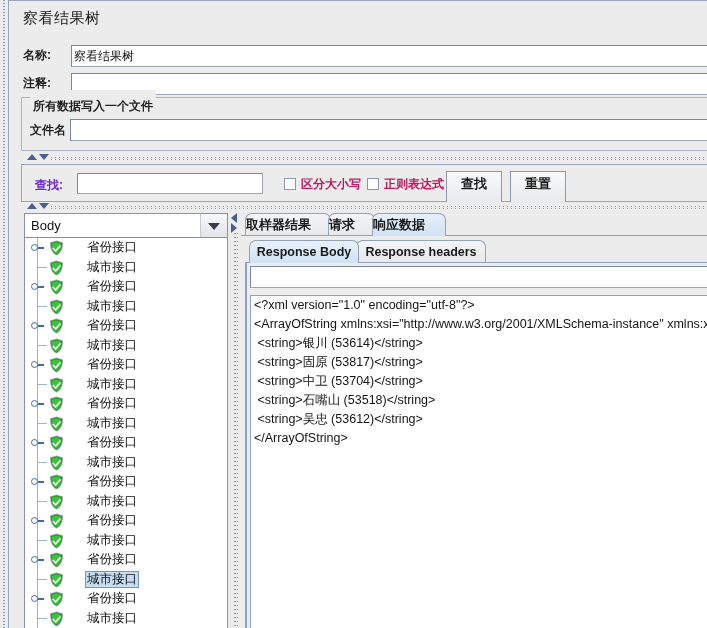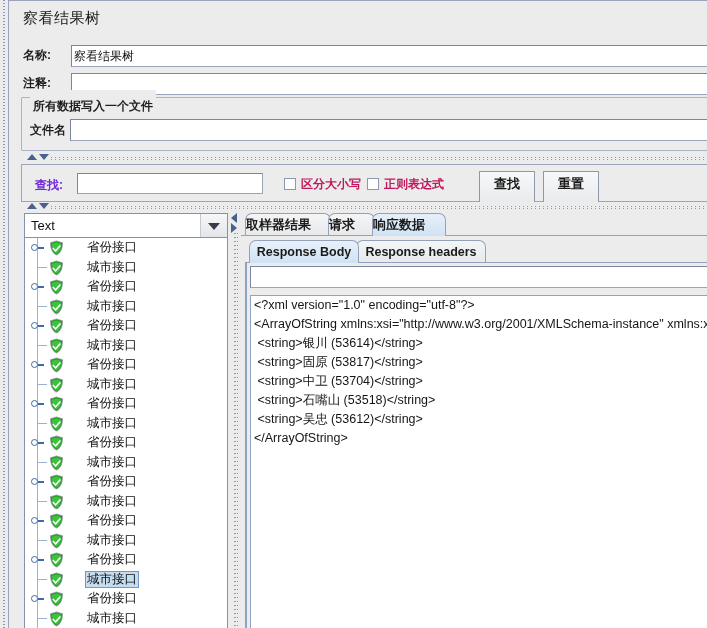--- a/index.html
+++ b/index.html
@@ -140,21 +140,20 @@
   .btn {
     position: absolute; top: 6px;
     height: 33px;
     background: linear-gradient(to bottom, #f7f8f9 0%, #e9eaec 100%);
     border: 1px solid #8d98ae;
     font-family: "Liberation Sans", "DejaVu Sans", sans-serif;
     font-size: 13px; font-weight: bold; color: #1a1a1a;
     text-align: center;
     line-height: 23px;
     cursor: default;
-    margin-left: 33px;
   }
 
   
   .main-area {
     position: absolute;
     left: 12px; top: 210px;
     width: 700px; height: 418px;
   }
 
   
@@ -395,21 +394,21 @@
       <span class="arrow-up"></span>
       <span class="arrow-dn"></span>
       <span class="dots"></span>
     </div>
 
     <div class="main-area">
 
       <div class="left-col">
 
         <div class="combo">
-          <span class="combo-text">Text</span>
+          <span class="combo-text">Body</span>
           <span class="combo-btn"></span>
         </div>
 
         <div class="tree-panel">
           <div class="tree-vline"></div>
           <div id="tree-rows">
               <div class="tree-row is-parent">
                 <span class="toggle">
                   <span class="knob"></span>
                   <span class="stem"></span>

